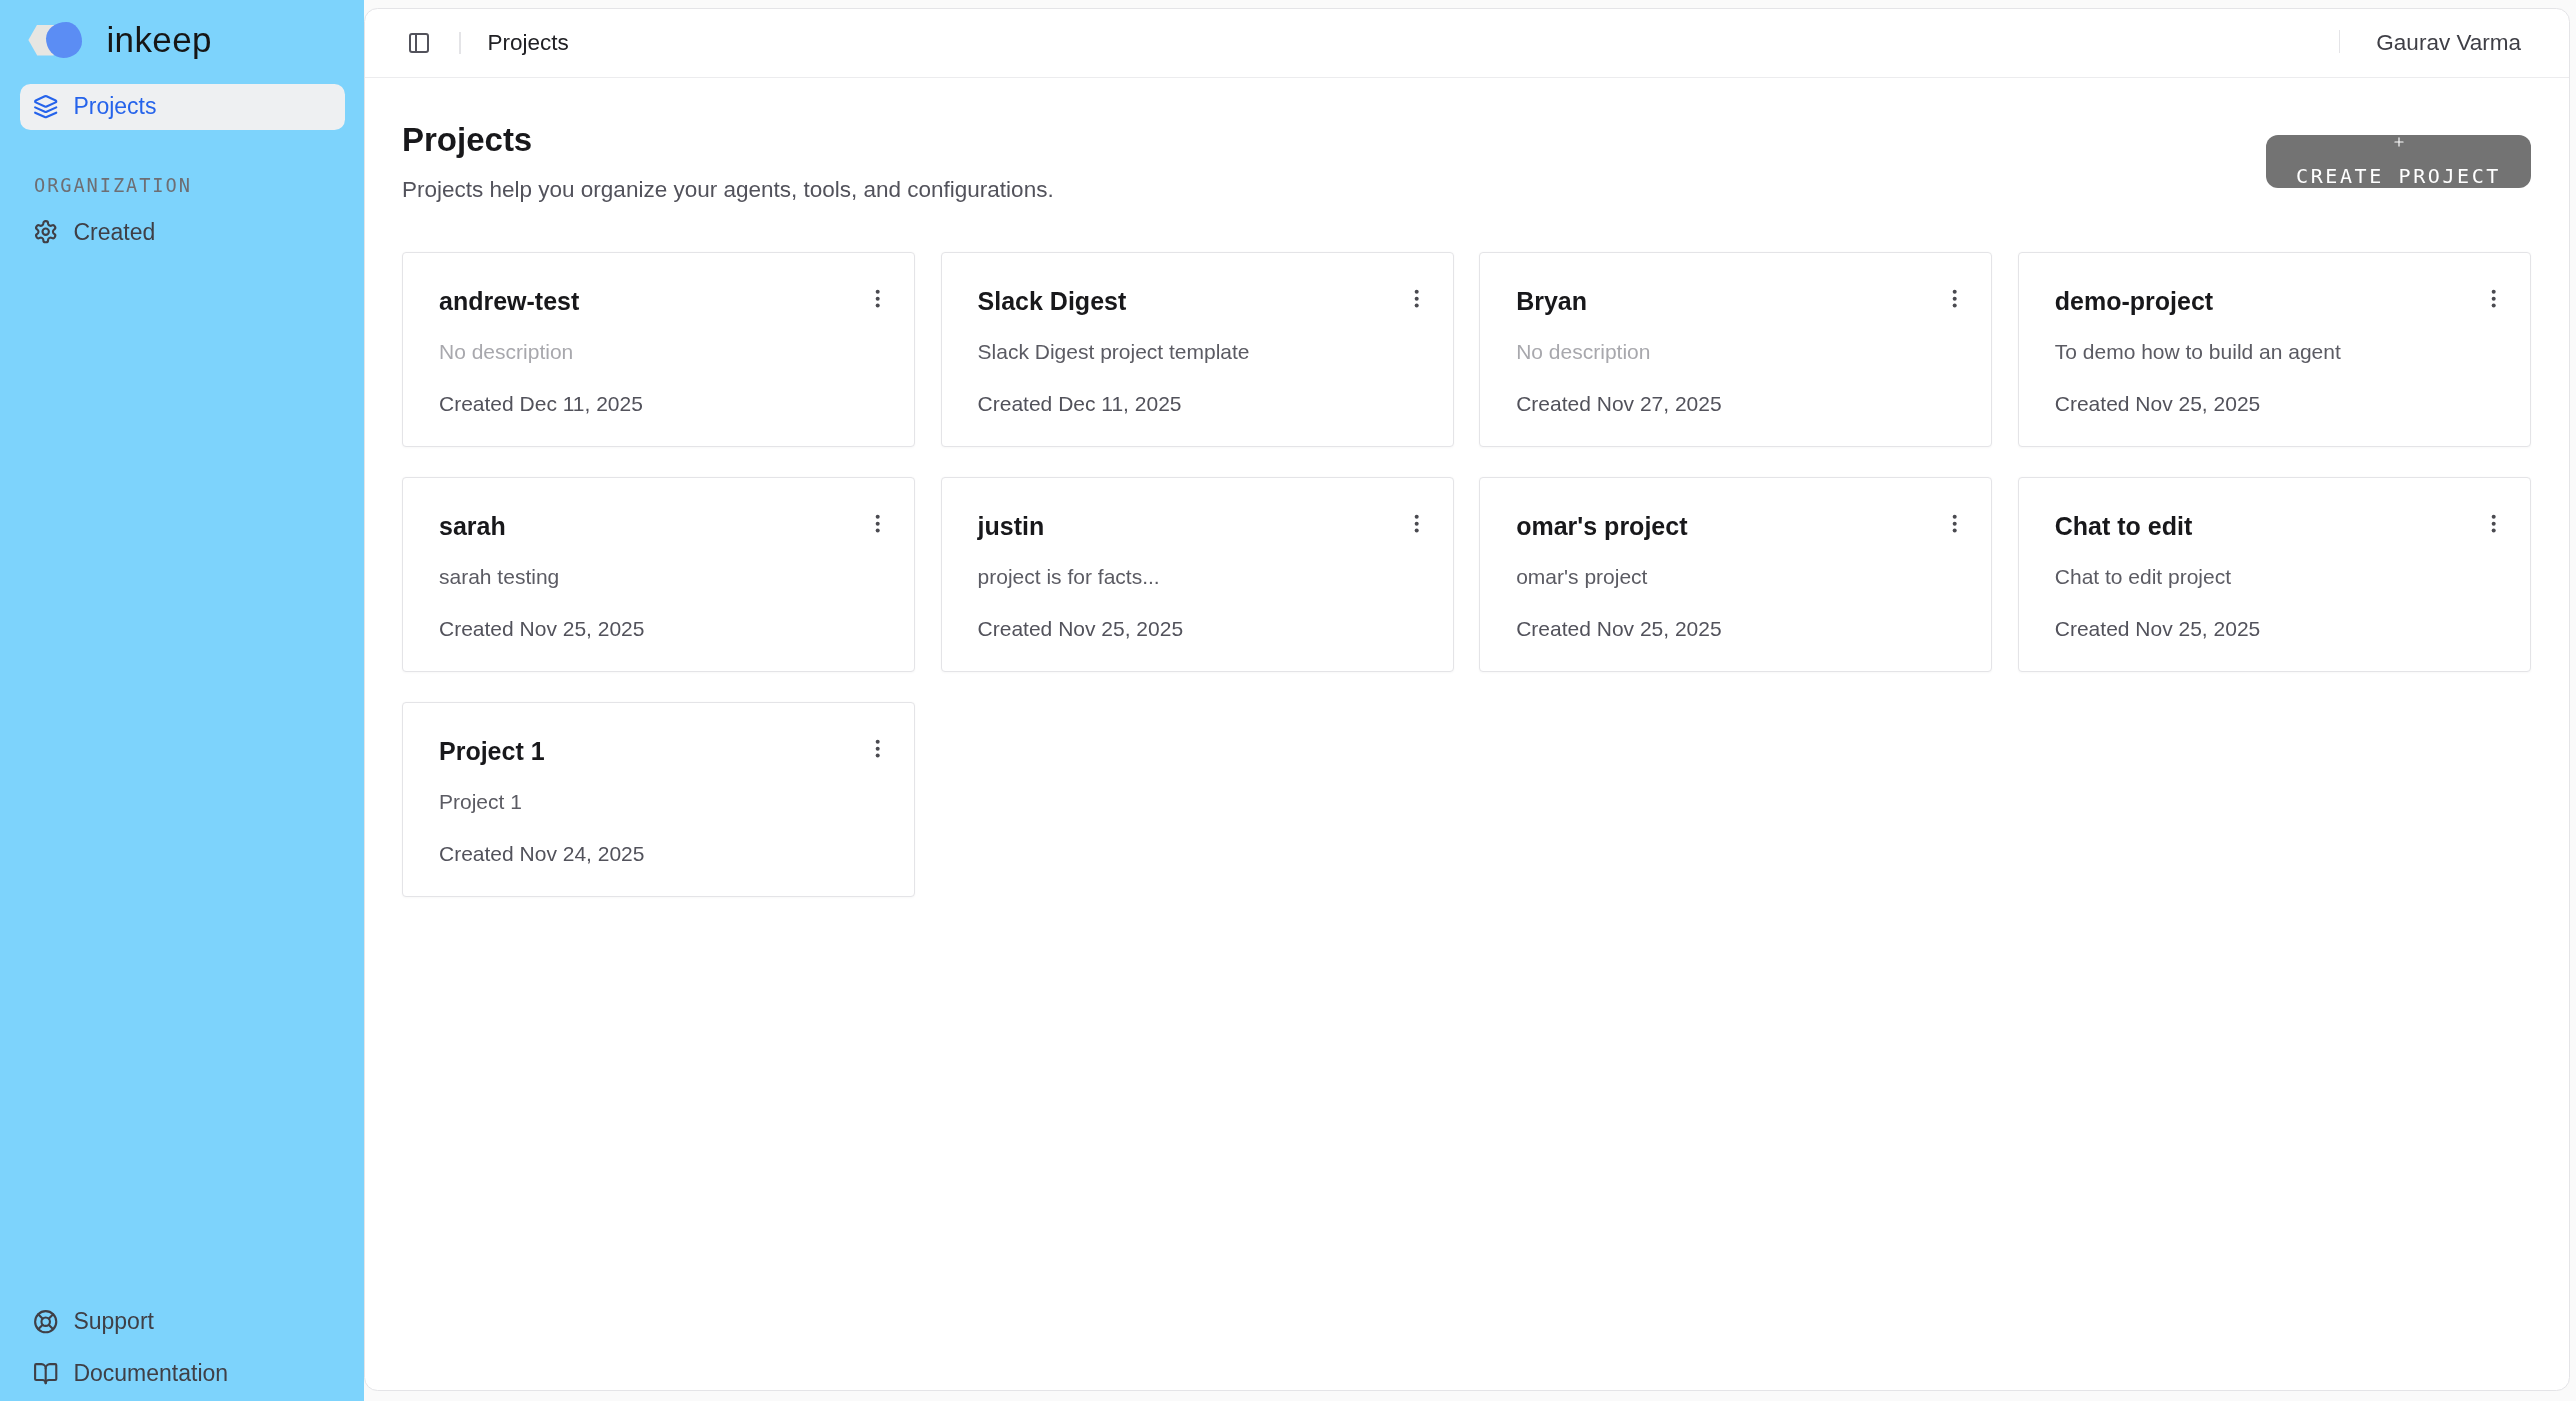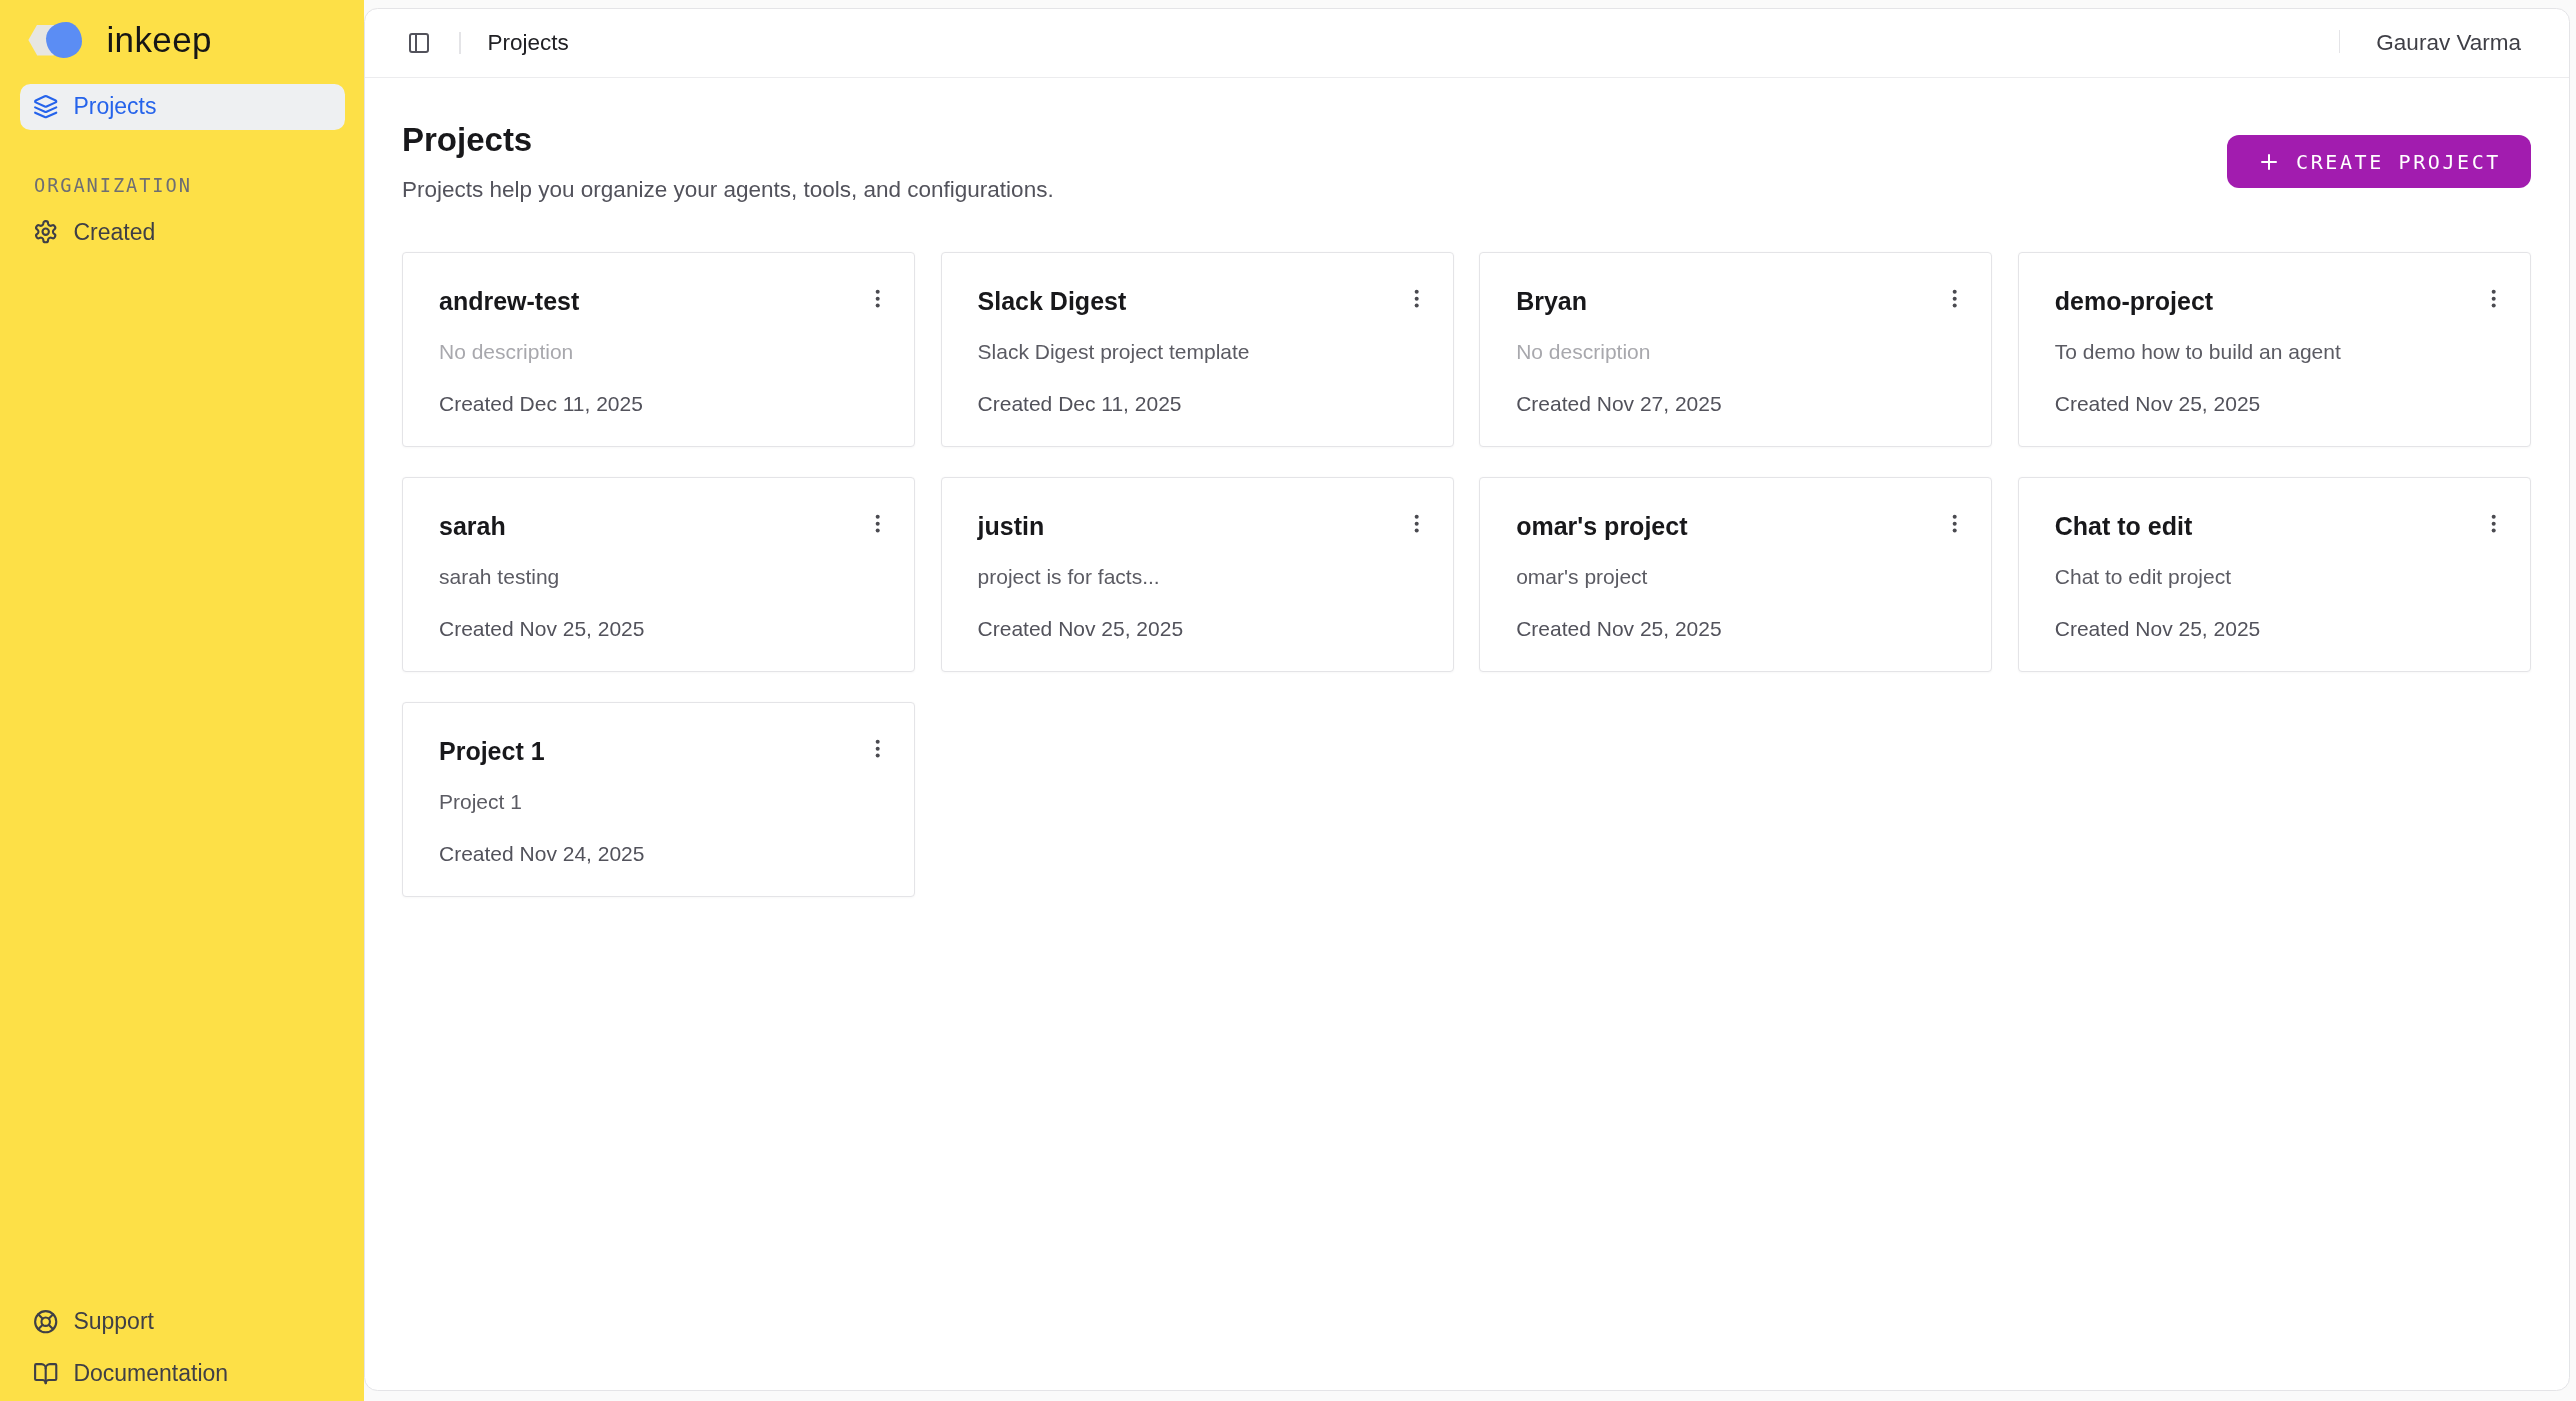--- a/index.html
+++ b/index.html
@@ -9,21 +9,21 @@
     font-family:"Liberation Sans", sans-serif;
     color:#18181b;
     overflow:hidden;
     position:relative;
   }
   svg { display:block; }
 
   
   .sidebar {
     position:absolute; left:0; top:0; bottom:0; width:364px;
-    background:#fde047;
+    background:#7dd3fc;
     display:flex; flex-direction:column;
   }
   .logo-row { display:flex; align-items:center; gap:12px; margin:19.5px 0 0 28.4px; }
   .logo-mark { position:relative; width:75px; height:39px; flex:0 0 auto; }
   .logo-hex {
     position:absolute; left:0; top:4.5px; width:34px; height:31px;
     background:#e7e6e2;
     clip-path:polygon(26% 0, 74% 0, 100% 50%, 74% 100%, 26% 100%, 0 50%);
   }
   .logo-blob {
@@ -175,21 +175,21 @@
       <span class="vdivider"></span>
       <button class="user-name">Gaurav Varma</button>
     </div>
   </header>
 
   <section class="page-head">
     <div>
       <h1 class="page-title">Projects</h1>
       <p class="page-sub">Projects help you organize your agents, tools, and configurations.</p>
     </div>
-    <button class="create-btn accent-bg" style="background: #a21caf;">
+    <button class="create-btn accent-bg" style="background: #737373; flex-direction: column;">
       <svg width="24" height="24" viewBox="0 0 24 24" fill="none" stroke="#ffffff" stroke-width="2" stroke-linecap="round" stroke-linejoin="round">
         <path d="M5 12h14"></path>
           <path d="M12 5v14"></path>
       </svg>
       <span>CREATE PROJECT</span>
     </button>
   </section>
 
   <section class="grid">
   <article class="card">

